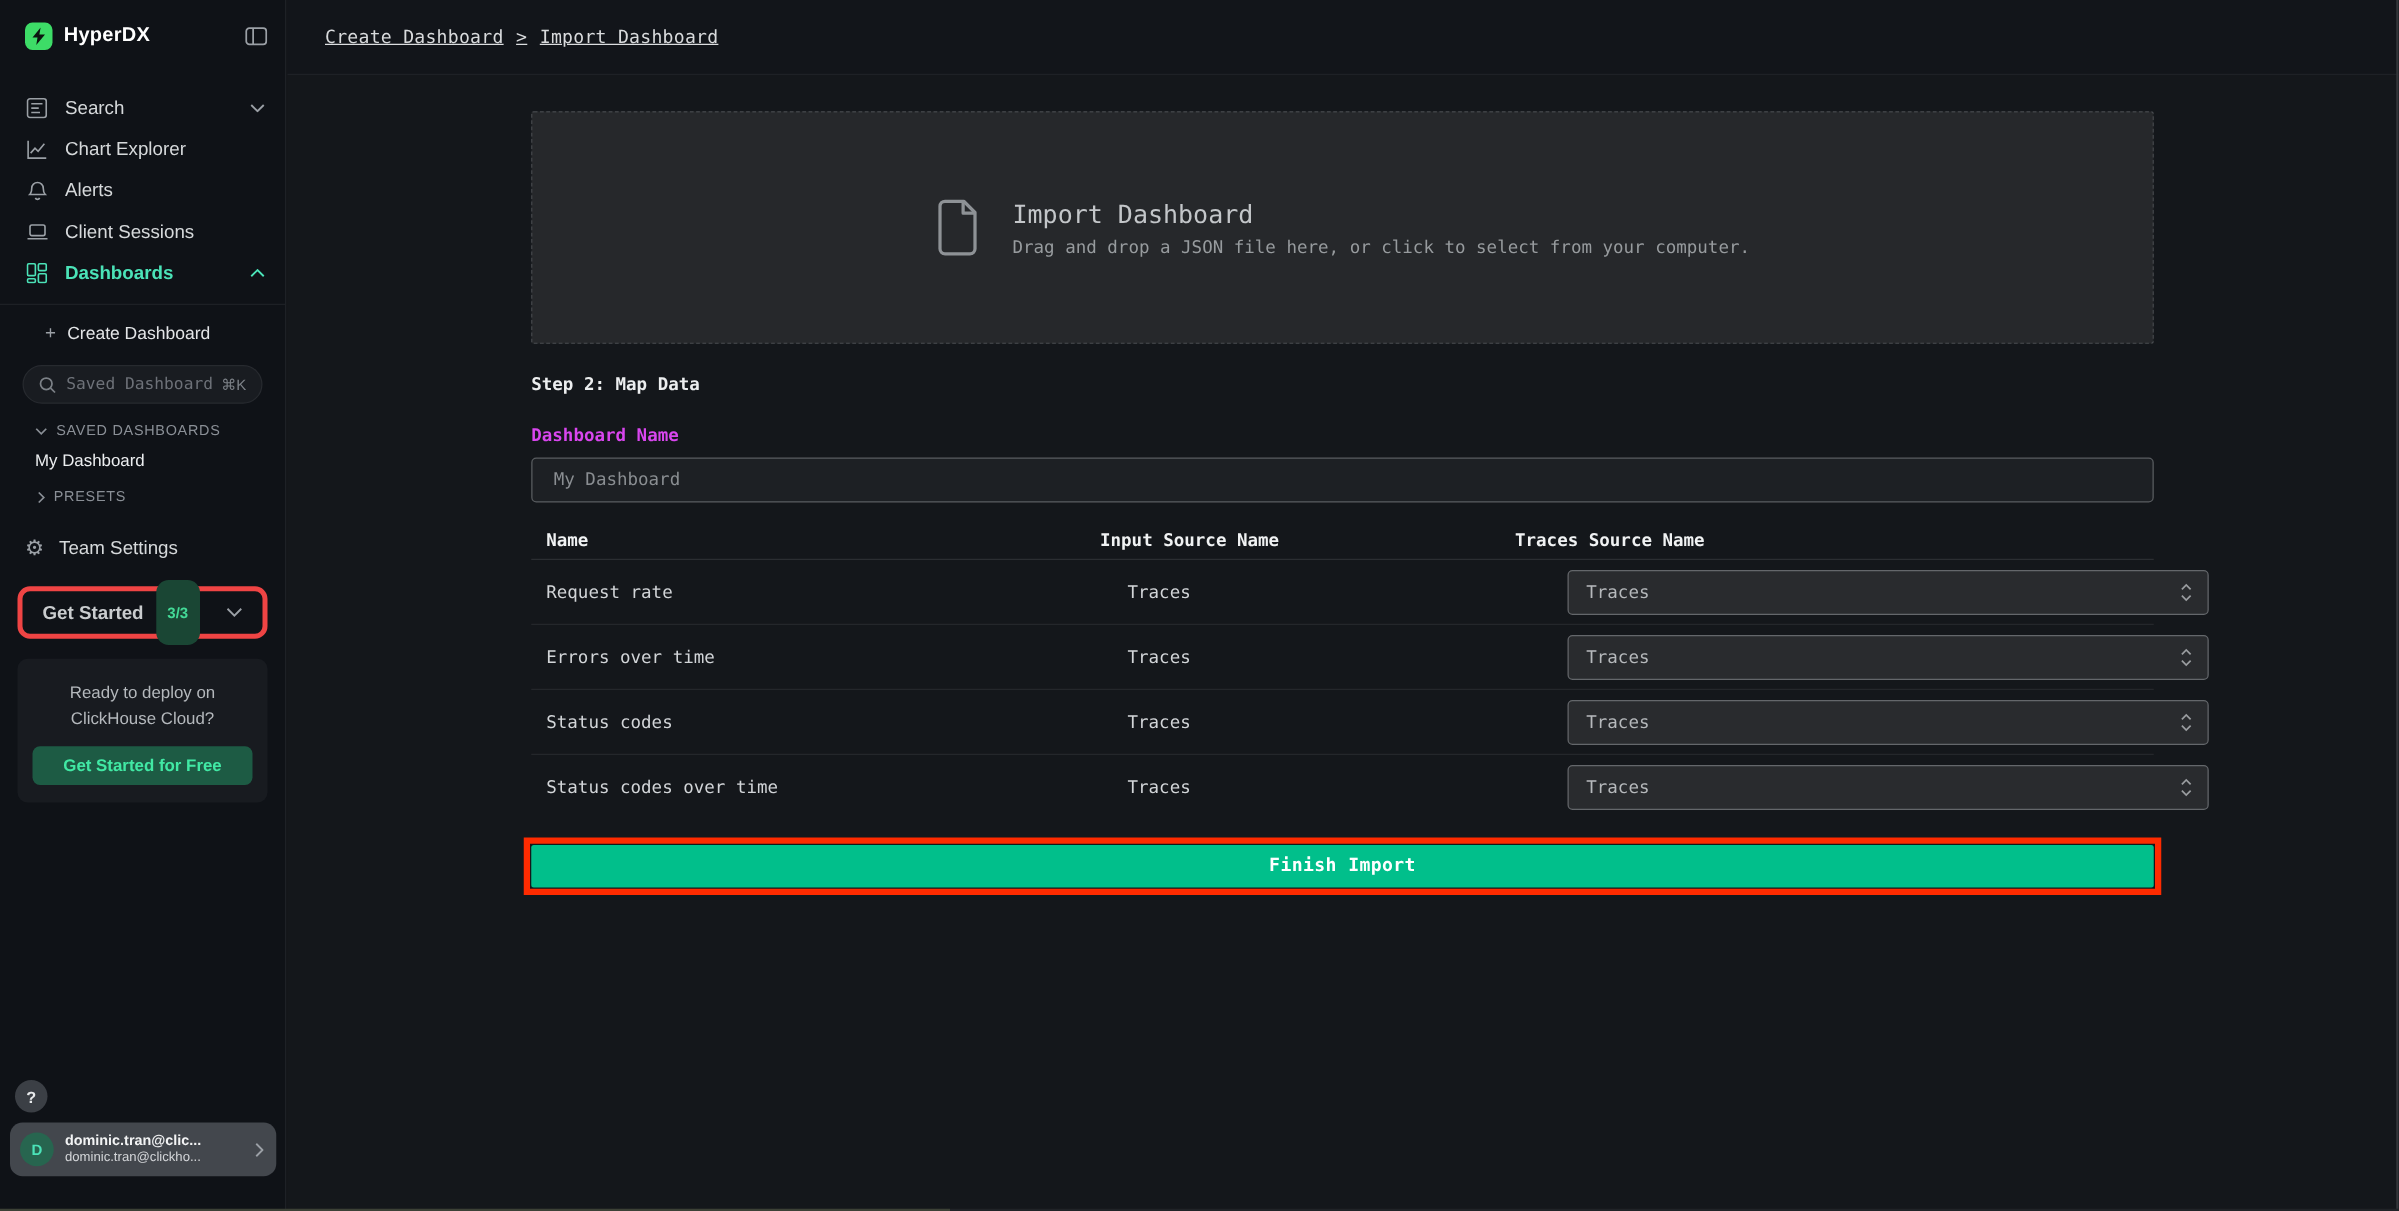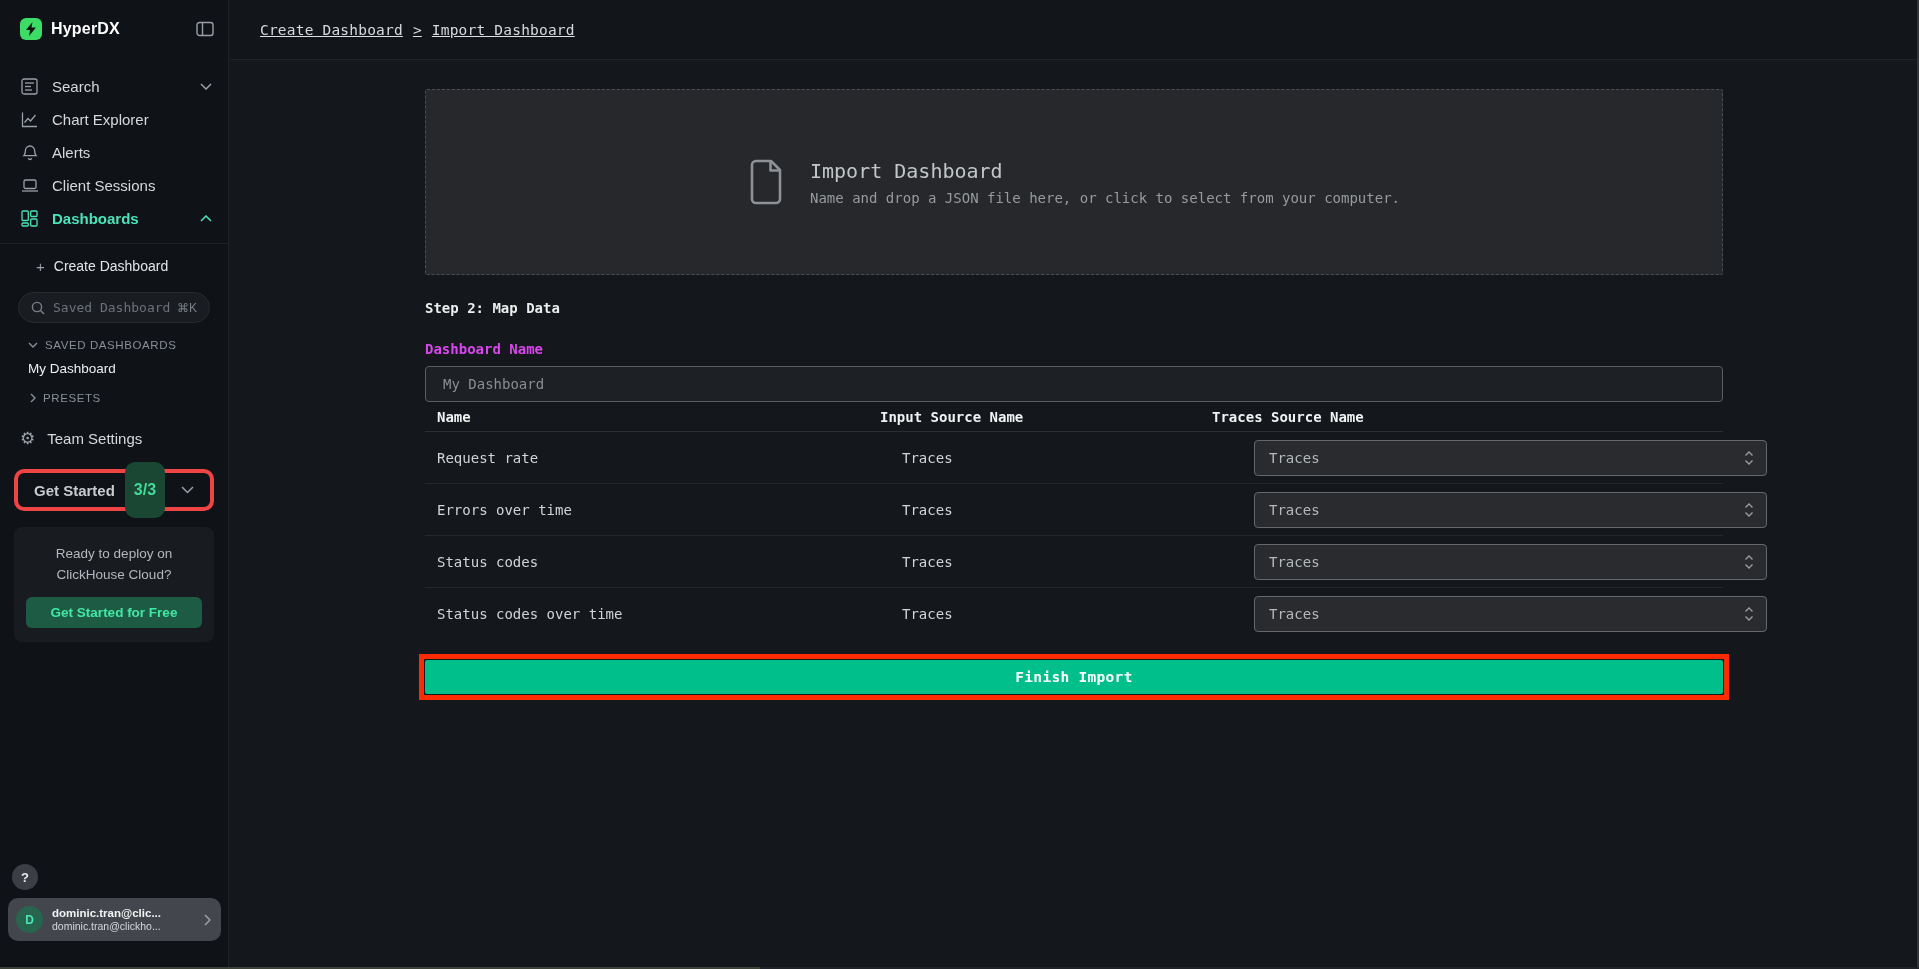--- a/index.html
+++ b/index.html
@@ -70,21 +70,21 @@
   }
   .team-settings .gear { font-size: 17px; color: #9ba0a6; margin-right: 12px; line-height: 1; }
 
   .get-started-box {
     margin: 22px 14px 0 14px; height: 42px; border: 4px solid #ef4444; border-radius: 10px;
     display: flex; align-items: center; padding: 0 16px; cursor: pointer;
   }
   .gs-label { font-weight: bold; font-size: 15px; color: #c9ccce; }
   .gs-badge {
     margin-left: 10px; background: #1a4634; color: #43da97; font-weight: bold;
-    font-size: 16px; padding: 19px 9px; border-radius: 10px;
+    font-size: 12px; padding: 19px 9px; border-radius: 10px;
   }
   .gs-chev { margin-left: auto; display: flex; }
 
   .promo-card {
     margin: 16px 14px 0 14px; background: #181b20; border-radius: 8px;
     padding: 16px 12px 14px 12px; text-align: center;
   }
   .promo-line { font-size: 13.5px; color: #b4b8bc; line-height: 21px; }
   .promo-btn {
     margin-top: 12px; width: 176px; height: 31px; margin-left: auto; margin-right: auto;
@@ -135,21 +135,21 @@
 
   .step-heading { margin-top: 25px; font-size: 14px; font-weight: bold; color: #eceeef; }
   .field-label { margin-top: 25px; font-size: 14px; font-weight: bold; color: #d946ef; }
   .name-input {
     margin-top: 9px; width: 100%; height: 36px; background: #1d2024;
     border: 1px solid #5a5d61; border-radius: 4px; color: #8a8e92;
     font-family: "DejaVu Sans Mono", monospace; font-size: 14px; padding: 0 17px;
     outline: none; display: block;
   }
 
-  .map-table { }
+  .map-table { margin-top: 16px; }
   .t-head, .t-row { display: grid; grid-template-columns: 443px 342px 513px; align-items: center; }
   .t-head { height: 30px; border-bottom: 1px solid #2b2e32; }
   .t-head .th { font-size: 14px; font-weight: bold; color: #f0f2f3; padding-left: 12px; }
   .t-head .th:last-child { padding-left: 2px; }
   .t-row { height: 52px; border-bottom: 1px solid #24272b; gap: 22px; }
   .t-row:last-child { border-bottom: none; }
   .t-row .td { font-size: 14px; color: #d2d5d8; padding-left: 12px; }
   .select-box {
     height: 36px; background: #292b2e; border: 1px solid #64676b; border-radius: 4px;
     display: flex; align-items: center; padding: 0 12px 0 14px; cursor: pointer;
@@ -342,21 +342,21 @@
     <div class="dropzone">
       <div class="dz-inner">
         <span>
           <svg width="36" height="46" viewBox="0 0 36 46" fill="none" stroke="#8e9296" stroke-width="2.6" stroke-linejoin="round">
               <path d="M4 6 a4 4 0 0 1 4 -4 H23 L32 11 V40 a4 4 0 0 1 -4 4 H8 a4 4 0 0 1 -4 -4 Z"></path>
               <path d="M22.5 2.5 V11.5 H31.5"></path>
             </svg>
         </span>
         <div class="dz-texts">
           <div class="dz-title mono">Import Dashboard</div>
-          <div class="dz-sub mono">Name and drop a JSON file here, or click to select from your computer.</div>
+          <div class="dz-sub mono">Drag and drop a JSON file here, or click to select from your computer.</div>
         </div>
       </div>
     </div>
 
     <div class="step-heading mono">Step 2: Map Data</div>
 
     <div class="field-label mono">Dashboard Name</div>
     <input class="name-input" value="My Dashboard" style="">
 
     <div class="map-table">

